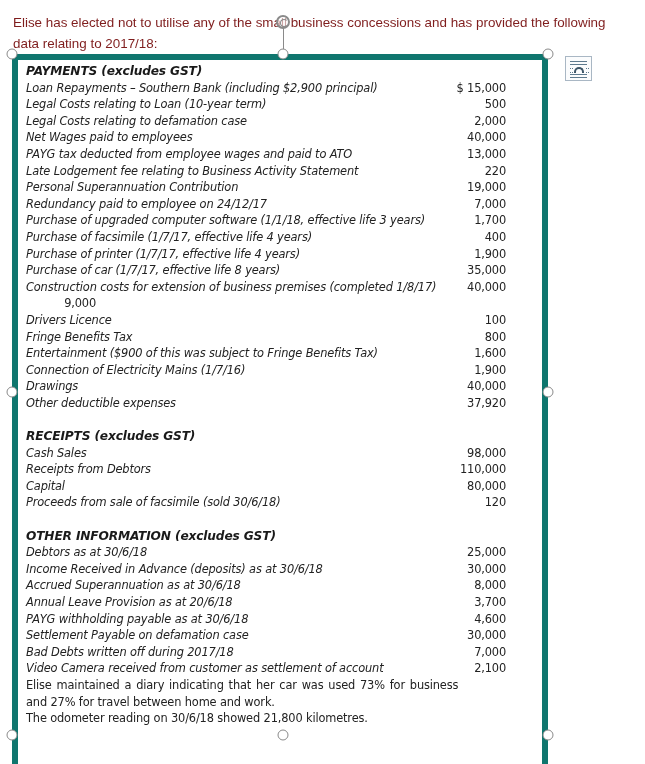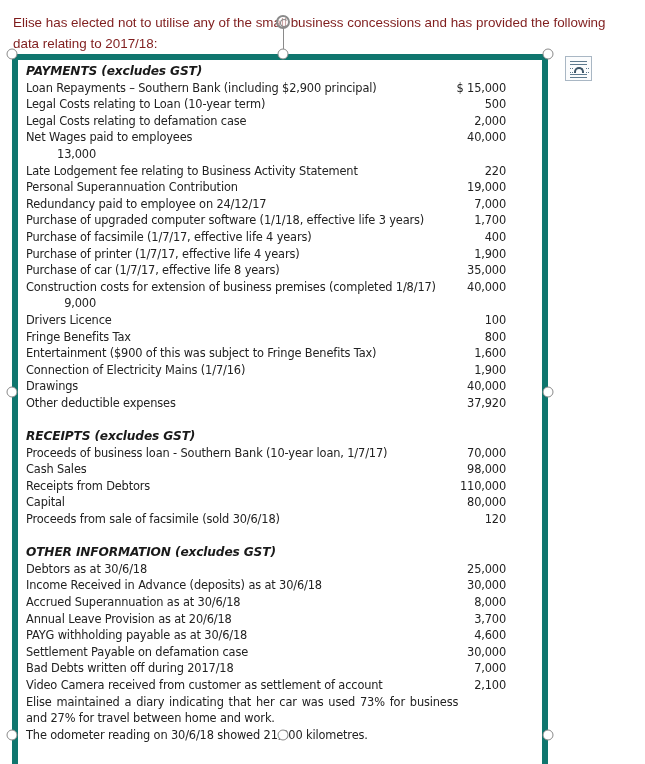--- a/index.html
+++ b/index.html
@@ -20,21 +20,21 @@
     .content {
       position: absolute; left: 8px; top: 3px; width: 480px;
       font-family: "DejaVu Sans", sans-serif; font-size: 11.4px; line-height: 16.6px; color: #222;
       letter-spacing: -0.15px;
     }
     .section-title {
       font-weight: bold; font-style: italic; font-size: 12.2px; color: #1a1a1a;
       height: 16.6px;
     }
     .row { display: flex; justify-content: space-between; height: 16.6px; white-space: nowrap; }
-    .row .label { flex: 1; }
+    .row .label { flex: 1; font-style: italic; }
     .row .amount { width: 70px; text-align: right; }
     .gap { height: 16.6px; }
     .para-line { height: 16.6px; white-space: nowrap; }
 
     .handle {
       position: absolute; width: 11px; height: 11px; border: 1.5px solid #8a8a8a;
       border-radius: 50%; background: #fff; transform: translate(-50%, -50%);
     }
     .rot-line {
       position: absolute; left: 283px; top: 26px; width: 1px; height: 28px; background: #8a8a8a;
@@ -89,20 +89,21 @@
       </div>
     <div class="row">
         <span class="label">Legal Costs relating to defamation case</span>
         <span class="amount">2,000</span>
       </div>
     <div class="row">
         <span class="label">Net Wages paid to employees</span>
         <span class="amount">40,000</span>
       </div>
     <div class="row">
+        <span class="label">PAYG tax deducted from employee wages and paid to ATO</span>
         <span class="amount">13,000</span>
       </div>
     <div class="row">
         <span class="label">Late Lodgement fee relating to Business Activity Statement</span>
         <span class="amount">220</span>
       </div>
     <div class="row">
         <span class="label">Personal Superannuation Contribution</span>
         <span class="amount">19,000</span>
       </div>
@@ -154,24 +155,20 @@
         <span class="amount">40,000</span>
       </div>
     <div class="row">
         <span class="label">Other deductible expenses</span>
         <span class="amount">37,920</span>
       </div>
 
     <div class="gap"></div>
 
     <div class="section-title">RECEIPTS (excludes GST)</div>
-    <div class="row">
-        <span class="label">Proceeds of business loan - Southern Bank (10-year loan, 1/7/17)</span>
-        <span class="amount">70,000</span>
-      </div>
     <div class="row">
         <span class="label">Cash Sales</span>
         <span class="amount">98,000</span>
       </div>
     <div class="row">
         <span class="label">Receipts from Debtors</span>
         <span class="amount">110,000</span>
       </div>
     <div class="row">
         <span class="label">Capital</span>

